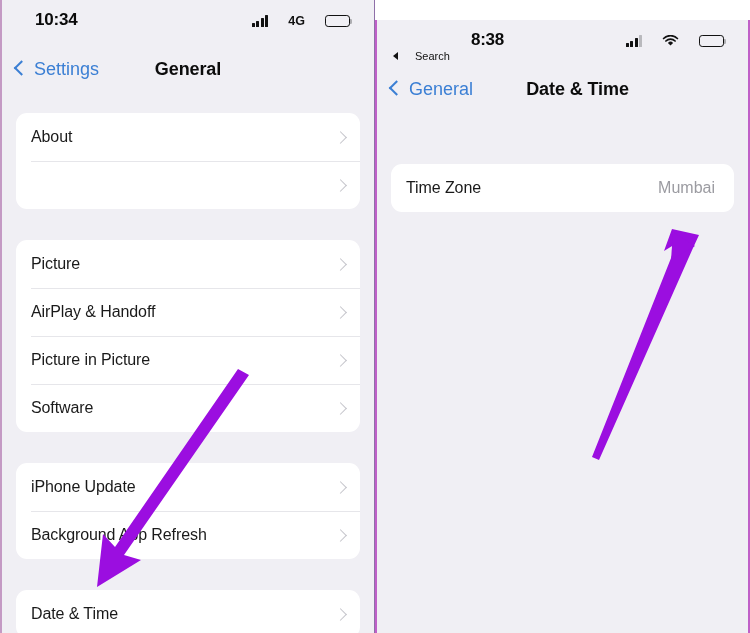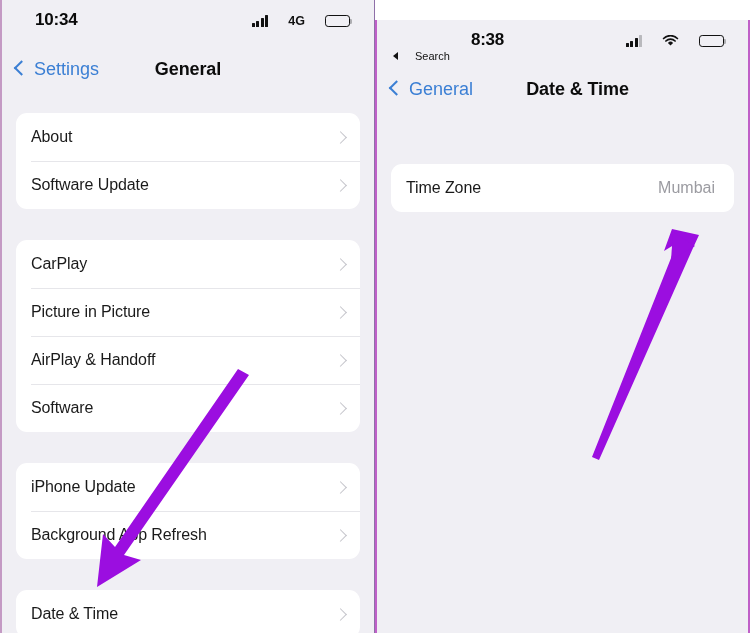--- a/index.html
+++ b/index.html
@@ -260,38 +260,37 @@
     <div class="content">
 
       <div class="pre-gap"></div>
 
       <div class="group">
         <div class="row">
           <span class="row-label">About</span>
           <span class="chev"></span>
         </div>
         <div class="row">
-          <span class="row-label">Software Update</span>
           <span class="chev"></span>
         </div>
       </div>
 
       <div class="gap-lg"></div>
 
       <div class="group">
         <div class="row">
-          <span class="row-label">CarPlay</span>
+          <span class="row-label">Picture</span>
+          <span class="chev"></span>
+        </div>
+        <div class="row">
+          <span class="row-label">AirPlay &amp; Handoff</span>
           <span class="chev"></span>
         </div>
         <div class="row">
           <span class="row-label">Picture in Picture</span>
-          <span class="chev"></span>
-        </div>
-        <div class="row">
-          <span class="row-label">AirPlay &amp; Handoff</span>
           <span class="chev"></span>
         </div>
         <div class="row">
           <span class="row-label">Software</span>
           <span class="chev"></span>
         </div>
       </div>
 
       <div class="gap-lg"></div>
 

